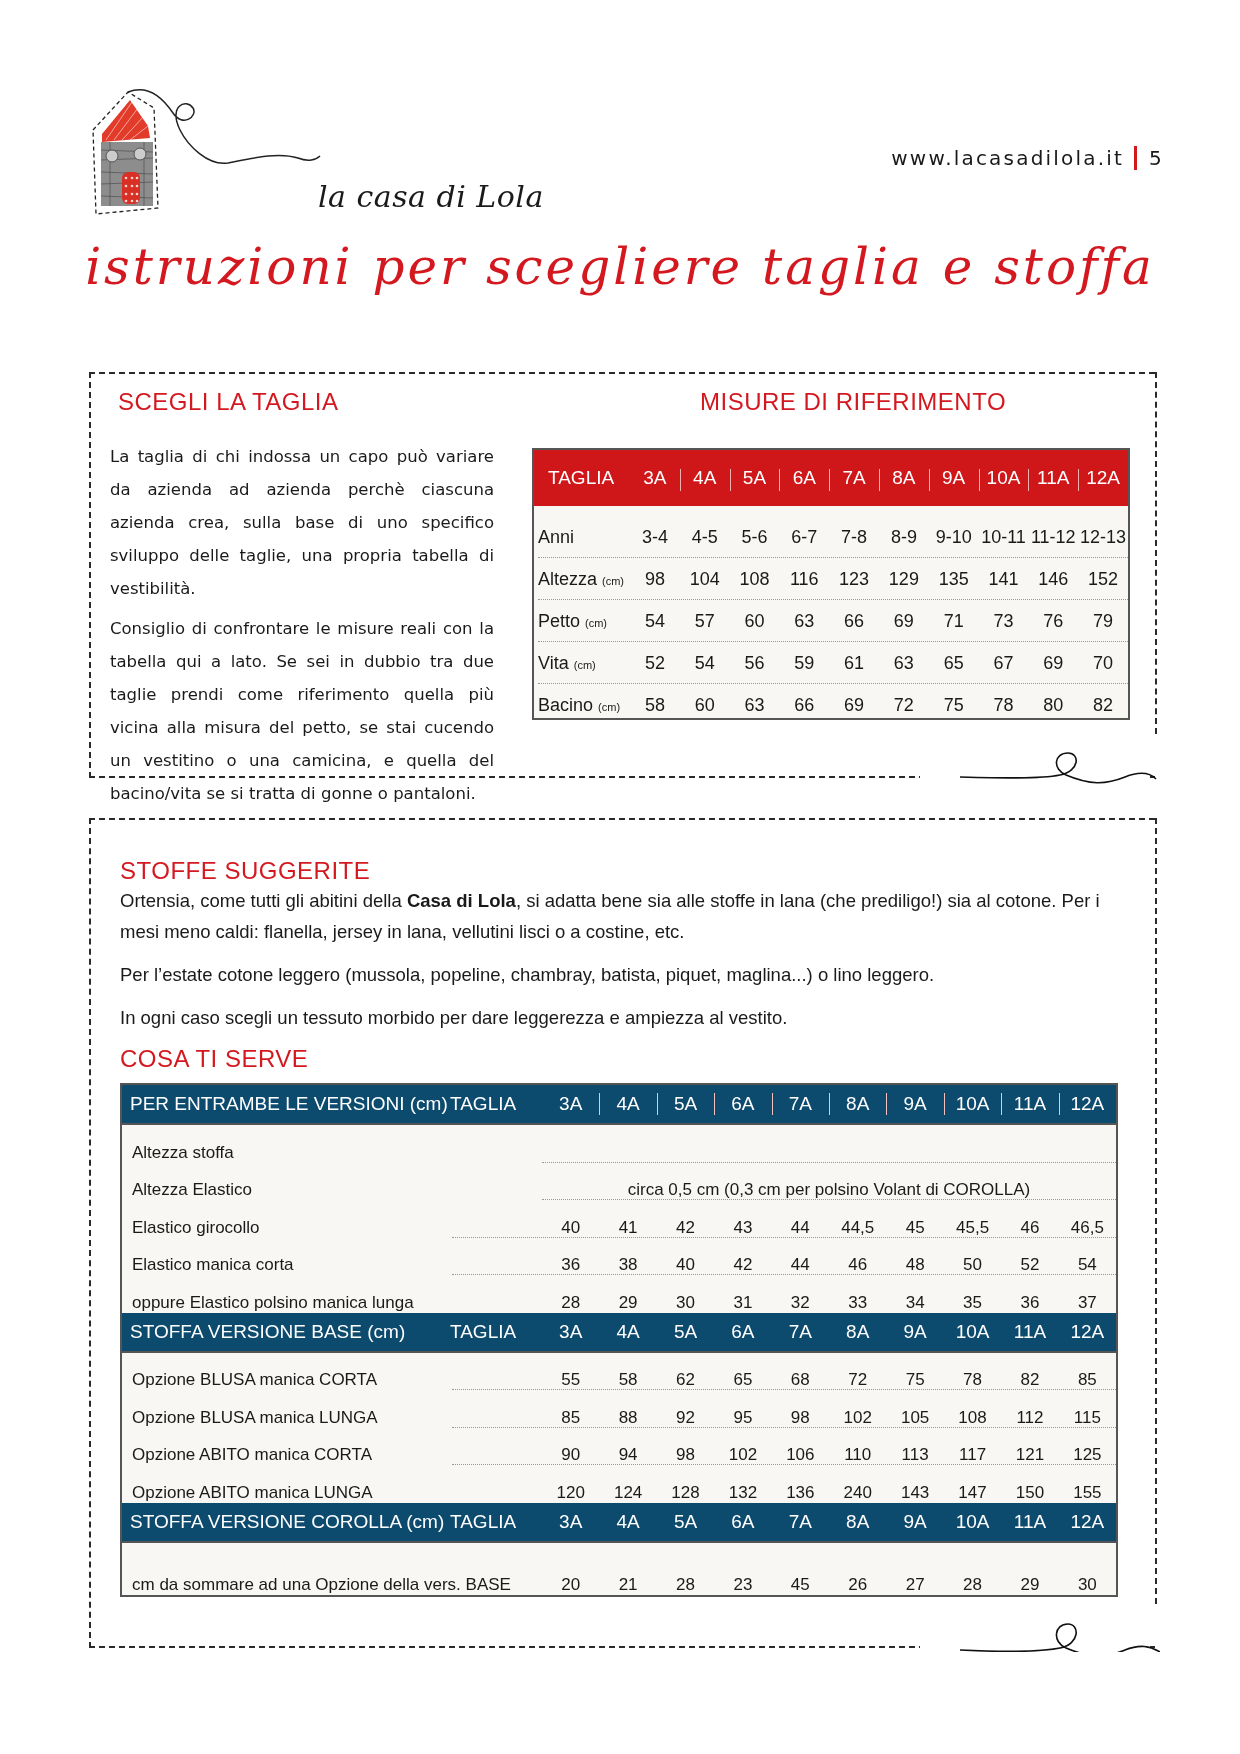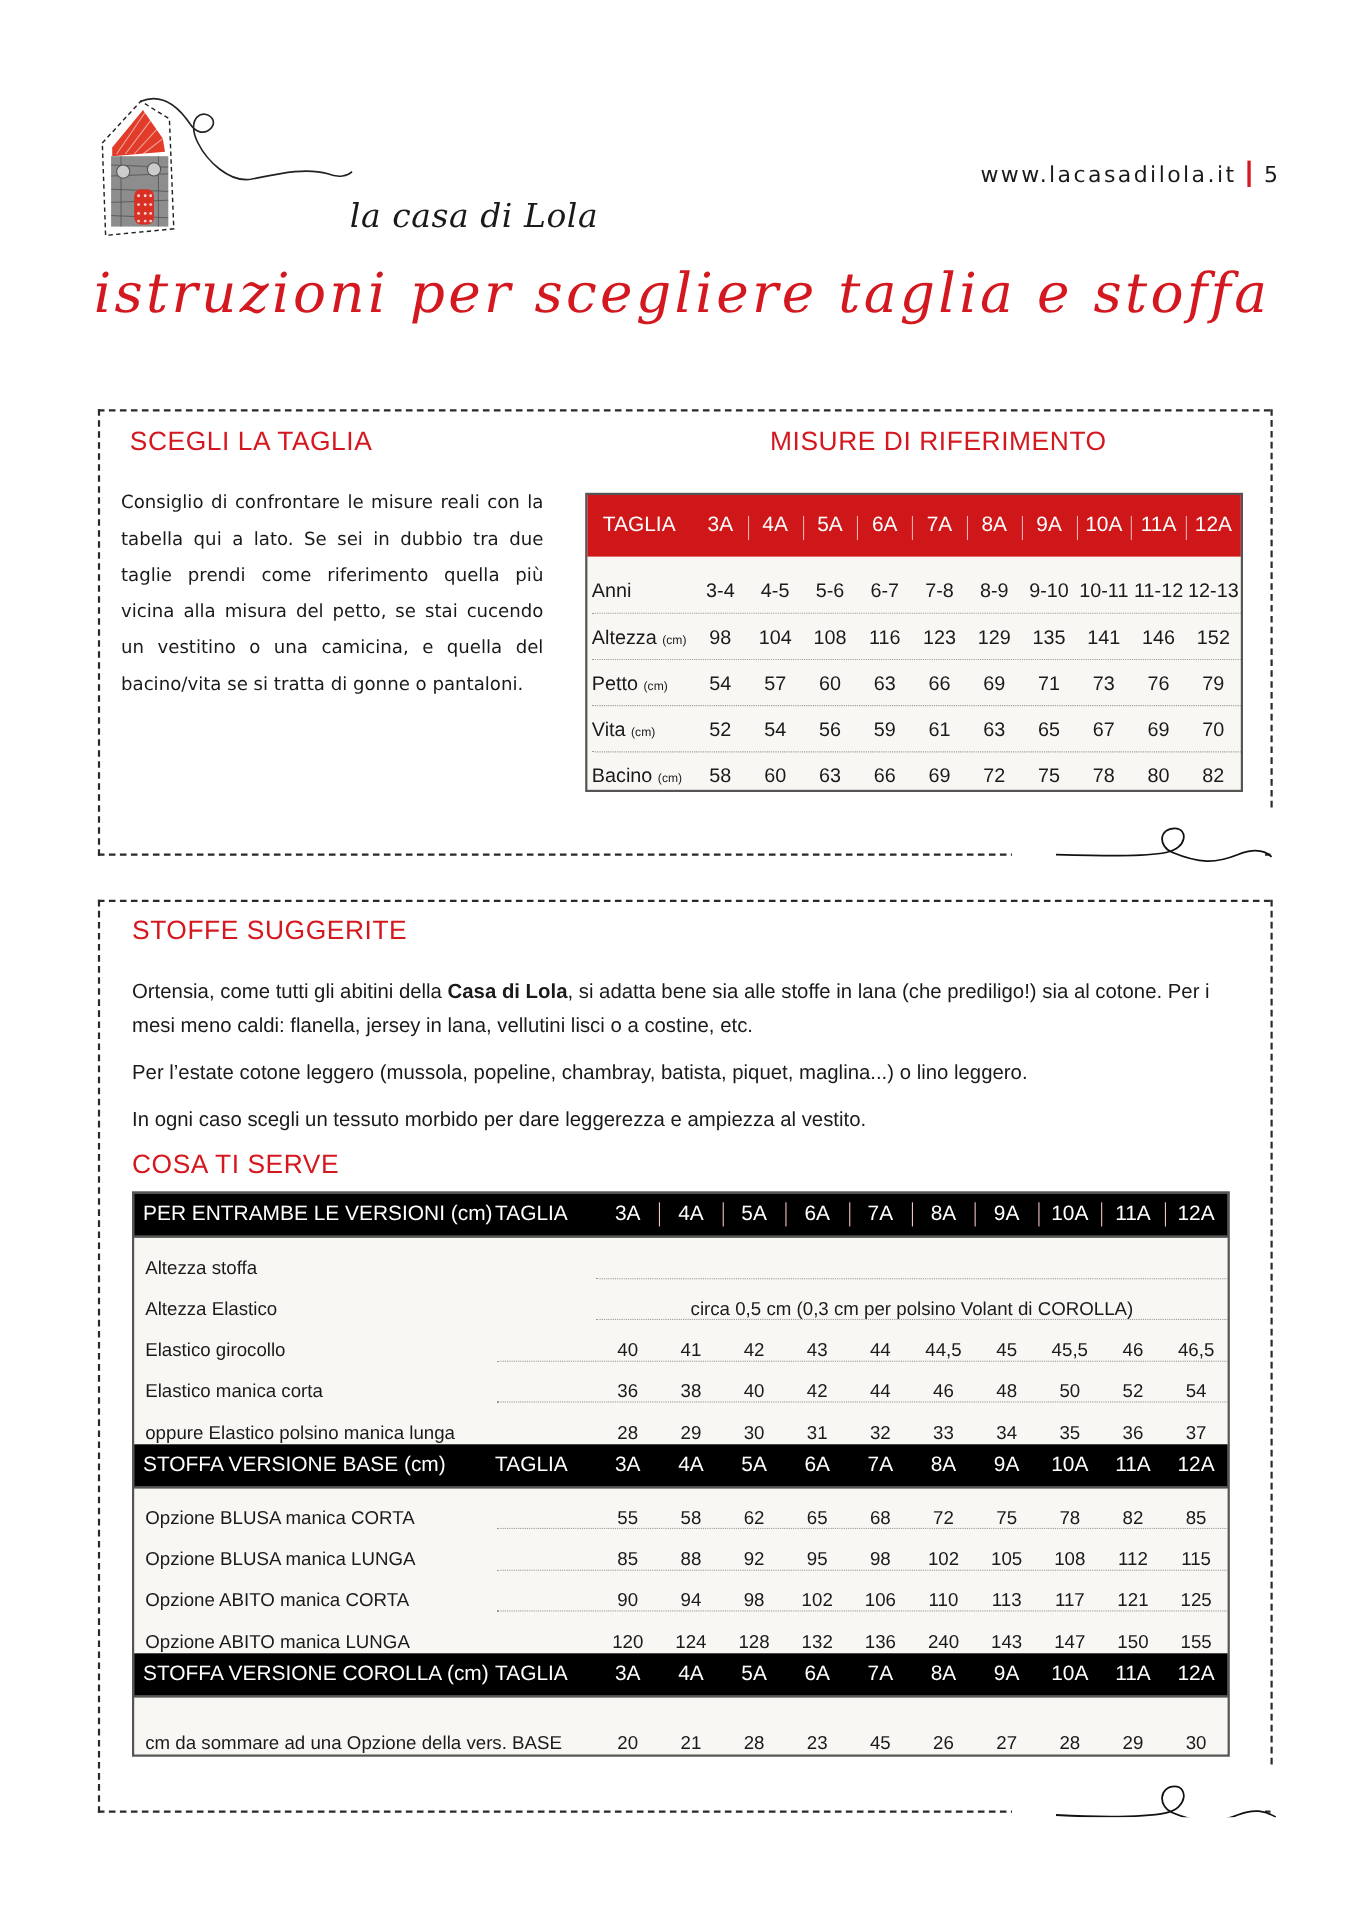--- a/index.html
+++ b/index.html
@@ -38,21 +38,21 @@
   .ref-head .c + .c::before { content: ""; position: absolute; left: 0; top: 2px; height: 22px; border-left: 1px solid #f0b0b0; }
   .ref-row { display: flex; align-items: center; height: 42px; font-family: "Liberation Sans", sans-serif; font-size: 18px; position: relative; }
   .ref-row .lbl { width: 96px; padding-left: 4px; white-space: nowrap; }
   .ref-row .lbl small { font-size: 11px; }
   .ref-row .c { flex: 1; text-align: center; }
   .ref-row.dot::after { content: ""; position: absolute; left: 4px; right: 0; bottom: 0; border-bottom: 1px dotted #999; }
   .ref-first { margin-top: 10px; }
 
   
   .big { position: absolute; left: 120px; top: 1083px; width: 998px; background: #f8f7f3; border: 2px solid #555; }
-  .bh { height: 40px; background: #000000; color: #fff; display: flex; align-items: center; font-family: "Liberation Sans", sans-serif; font-size: 19px; border-bottom: 2px solid #555; }
+  .bh { height: 40px; background: #0c4a6e; color: #fff; display: flex; align-items: center; font-family: "Liberation Sans", sans-serif; font-size: 19px; border-bottom: 2px solid #555; }
   .bh .title { width: 320px; padding-left: 8px; white-space: nowrap; }
   .bh .tg { width: 100px; text-align: left; padding-left: 8px; }
   .bh .c { flex: 1; text-align: center; position: relative; }
   .bh.sep .c + .c::before { content: ""; position: absolute; left: 0; top: 0; height: 22px; border-left: 1px solid #f3c0c0; }
   .br { height: 37.5px; display: flex; align-items: flex-end; font-family: "Liberation Sans", sans-serif; font-size: 17px; position: relative; }
   .br .lbl { width: 420px; padding-left: 10px; white-space: nowrap; }
   .br .c { flex: 1; text-align: center; }
   .br .span { flex: 1; text-align: center; }
   .br.dot::after { content: ""; position: absolute; left: 330px; right: 0; bottom: 0; border-bottom: 1px dotted #999; }
   .br.dot.full::after { left: 420px; }
@@ -118,20 +118,21 @@
 <div class="box box1">
   <div class="box-rtop"></div>
 </div>
 <svg style="position:absolute;left:920px;top:745px;" width="240" height="60">
   <rect x="0" y="26" width="230" height="8" fill="#fff"></rect>
   <path d="M40,32 C80,33 120,34 140,30 C160,26 160,8 148,8 C134,8 132,24 146,30 C170,40 185,40 205,32 C220,26 230,28 236,34" fill="none" stroke="#111" stroke-width="1.6"></path>
 </svg>
 
 <div class="h-sec" style="left:118px; top:388px;">SCEGLI LA TAGLIA</div>
 <div class="para" style="left:110px; top:440px; width:384px;">
+  <p>La taglia di chi indossa un capo può variare da azienda ad azienda perchè ciascuna azienda crea, sulla base di uno specifico sviluppo delle taglie, una propria tabella di vestibilità.</p>
   <p>Consiglio di confrontare le misure reali con la tabella qui a lato.  Se sei in dubbio tra due taglie prendi come riferimento quella più vicina alla misura del petto, se stai cucendo un vestitino o una camicina, e quella del bacino/vita se si tratta di gonne o pantaloni.</p>
 </div>
 
 <div class="h-sec" style="left:700px; top:388px;text-align:center;">MISURE DI RIFERIMENTO</div>
 
 <div class="ref-table">
   <div class="ref-head">
     <span class="lbl">TAGLIA</span>
     <span class="c">3A</span>
     <span class="c">4A</span>
@@ -214,21 +215,21 @@
 </div>
 
 <div class="box box2">
   <div class="box-rtop"></div>
 </div>
 <svg style="position:absolute;left:920px;top:1592px;" width="240" height="60">
   <rect x="0" y="52" width="230" height="6" fill="#fff"></rect>
   <path d="M40,58 C80,60 120,60 140,56 C160,52 160,32 148,32 C134,32 132,50 146,56 C170,66 185,66 205,58 C220,52 230,54 240,60" fill="none" stroke="#111" stroke-width="1.6"></path>
 </svg>
 
-<div class="h-sec" style="left:120px; top:833px;">STOFFE SUGGERITE</div>
+<div class="h-sec" style="left:120px; top:857px;">STOFFE SUGGERITE</div>
 <div class="para2">
   <p><span>Ortensia, come tutti gli abitini della </span><b>Casa di Lola</b><span>, si adatta bene sia alle stoffe in lana (che prediligo!)  sia al cotone. Per i mesi meno caldi: flanella,  jersey in lana, vellutini lisci o a costine, etc.</span></p>
   <p>Per l’estate cotone leggero (mussola, popeline, chambray, batista, piquet, maglina...) o  lino leggero.</p>
   <p>In ogni caso scegli un tessuto morbido per dare leggerezza e ampiezza al vestito.</p>
 </div>
 
 <div class="h-sec" style="left:120px; top:1045px;">COSA TI SERVE</div>
 
 <div class="big" id="big-table">
     <div class="bh sep">

